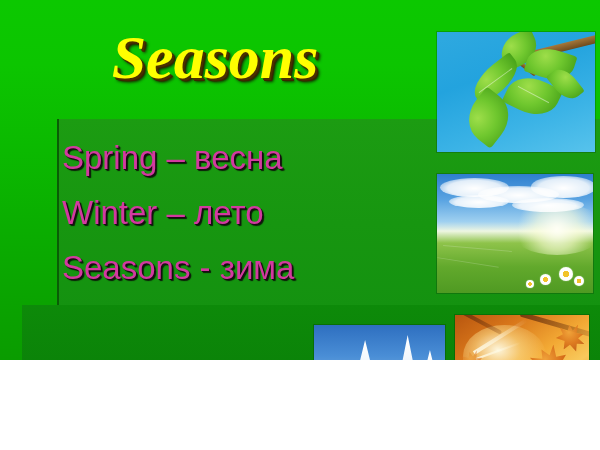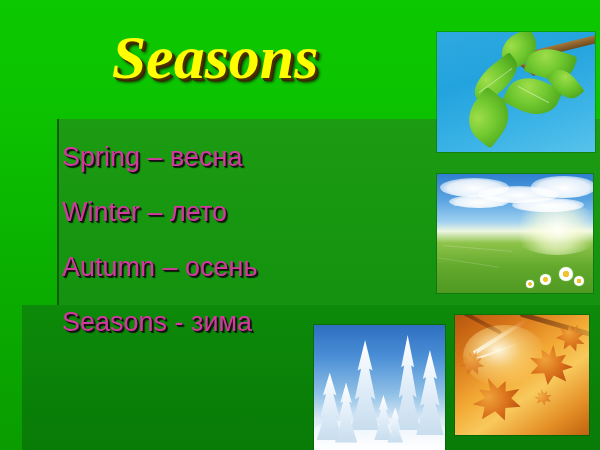--- a/index.html
+++ b/index.html
@@ -3,21 +3,21 @@
 <meta charset="utf-8">
 <style>
   html, body {
     margin: 0;
     padding: 0;
     background: #ffffff;
   }
   #slide {
     position: relative;
     width: 600px;
-    height: 450px;
+    height: 360px;
     overflow: hidden;
     font-family: "Liberation Sans", sans-serif;
     background: linear-gradient(to bottom, #0cc800 0%, #0cc500 18%, #0bba00 40%, #0aae00 62%, #0aa400 82%, #0a9c00 100%);
     user-select: none;
   }
 
   
   .panel-main {
     position: absolute;
     left: 57px;
@@ -61,21 +61,21 @@
   
   .season-list {
     position: absolute;
     left: 62px;
     top: 130px;
     width: 420px;
   }
   .season-line {
     font-family: "Liberation Sans", sans-serif;
     font-weight: normal;
-    font-size: 27px;
+    font-size: 33px;
     line-height: 55px;
     color: #d23a9f;
     white-space: nowrap;
     text-shadow:
       1px 1px 0 #1b0b14,
       2px 2px 1px rgba(10,5,8,0.85);
   }
 
   
   .pic {
@@ -181,21 +181,20 @@
 <div id="slide">
 
   <div class="panel-main"></div>
   <div class="panel-lower"></div>
 
   <div class="title">Seasons</div>
 
   <div class="season-list">
     <div class="season-line">Spring – весна</div>
     <div class="season-line">Winter – лето</div>
-    <div class="season-line">Autumn – осень</div>
     <div class="season-line">Seasons - зима</div>
   </div>
 
   <div class="pic" id="pic-spring">
     <div class="branch" style="left:52%;top:10%;width:52%;height:7%;transform:rotate(-14deg);"></div>
     <div class="branch" style="left:44%;top:26%;width:20%;height:3%;transform:rotate(38deg);"></div>
     <div class="leaf" style="left:40%;top:2%;width:24%;height:26%;transform:rotate(-24deg);"></div>
     <div class="leaf" style="left:57%;top:14%;width:30%;height:25%;transform:rotate(18deg);"></div>
     <div class="leaf" style="left:20%;top:28%;width:34%;height:22%;transform:rotate(-38deg);"></div>
     <div class="leaf" style="left:44%;top:38%;width:32%;height:30%;transform:rotate(26deg);"></div>

